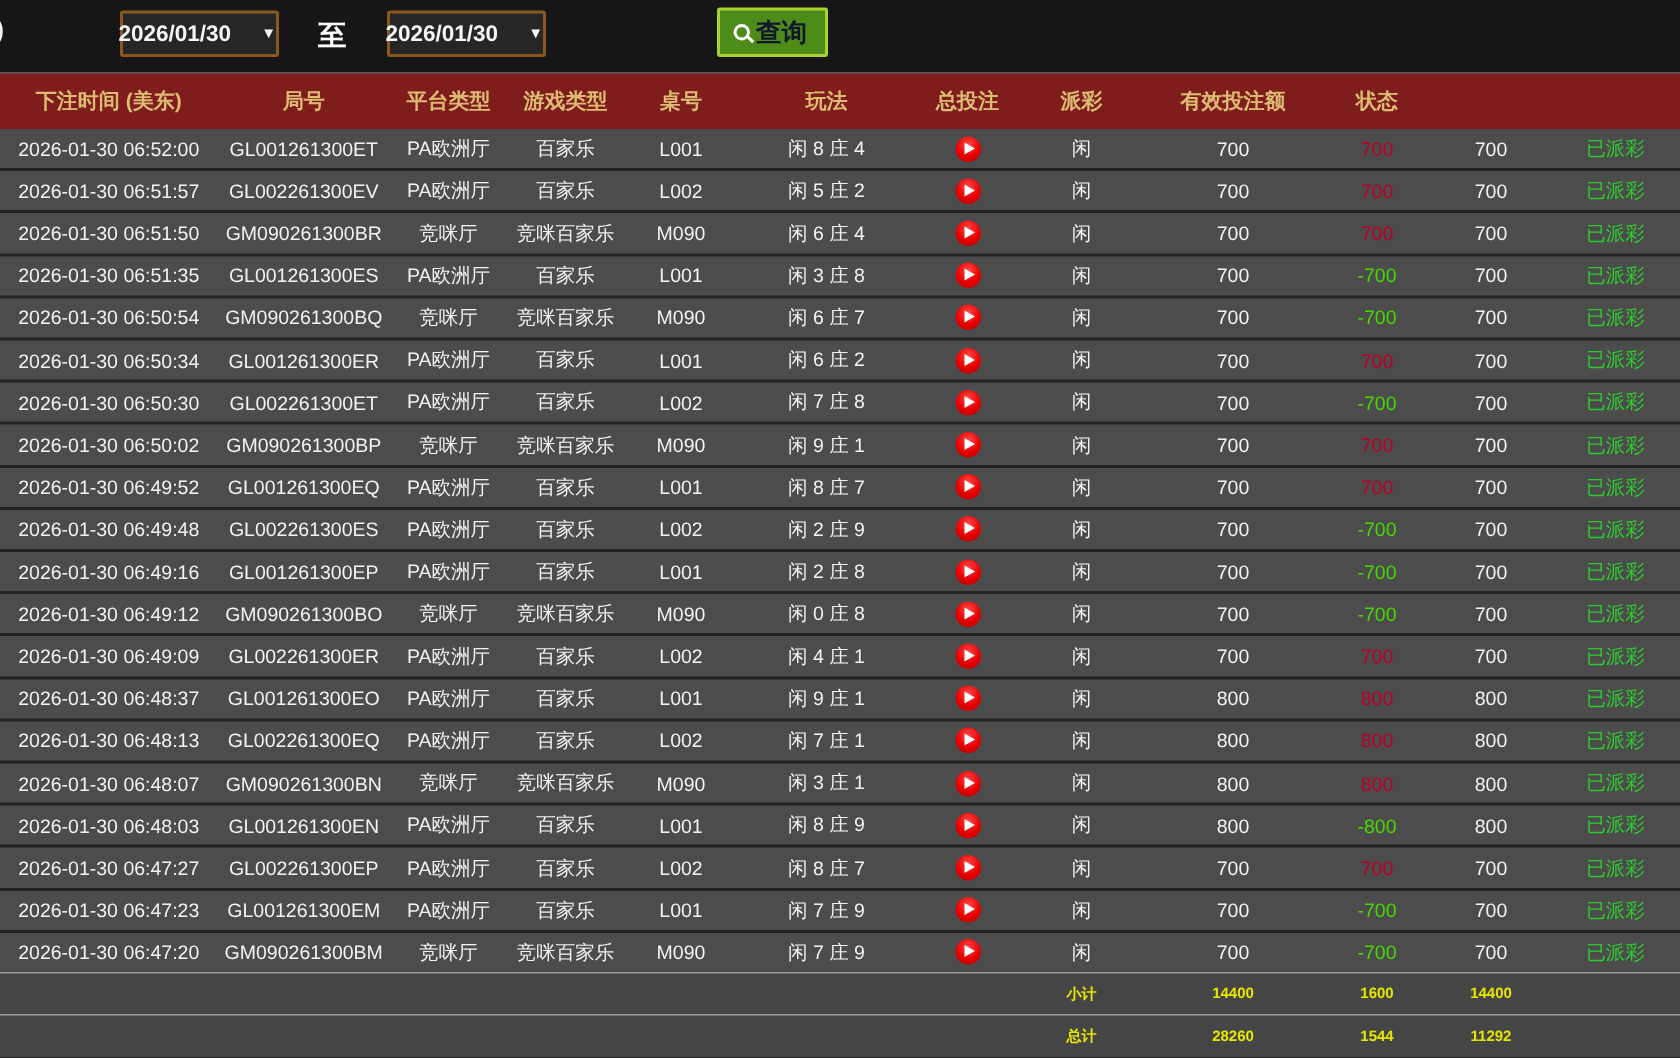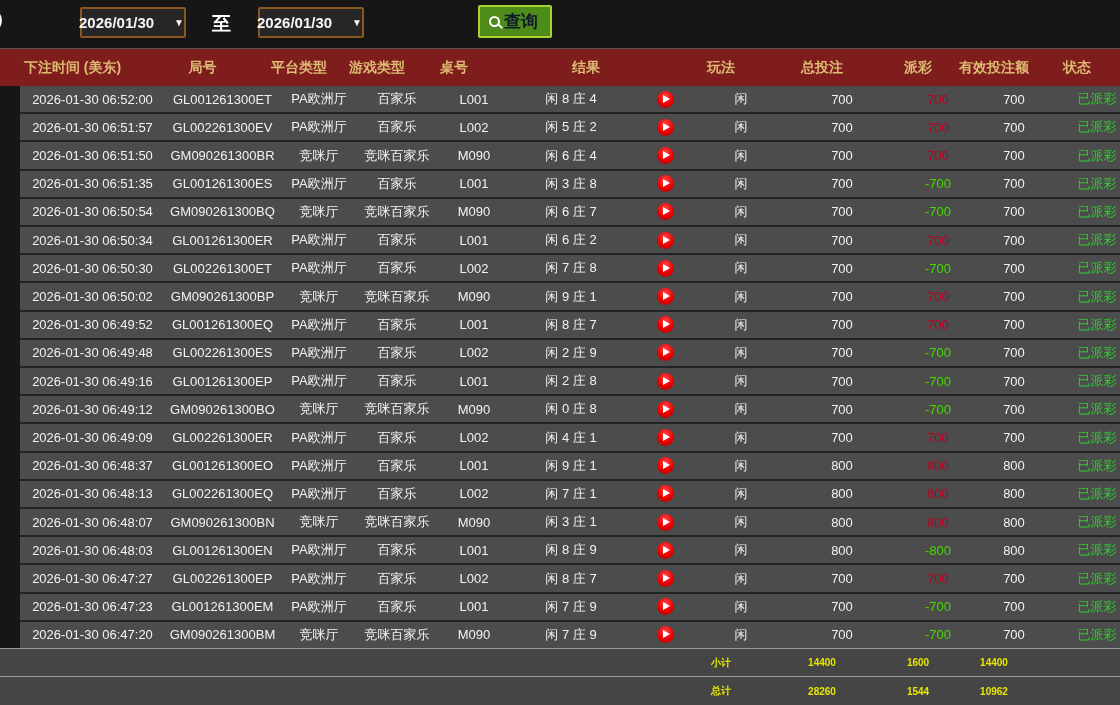--- a/index.html
+++ b/index.html
@@ -73,21 +73,21 @@
     border-top:1px solid #585858;
   }
   .th {
     color:var(--header_text);
     font-size:14px; font-weight:bold;
     text-align:center;
     white-space:nowrap;
   }
   .th-result { grid-column:span 2; }
 
-  .tbody { height:562px; display:flex; flex-direction:column;padding-left:20px; }
+  .tbody { height:562px; display:flex; flex-direction:column; }
   .tr {
     flex:1 1 0;
     background:#4c4c4c;
     border-bottom:2px solid #232323;
   }
   .tr:last-child { border-bottom:none; }
   .td {
     font-size:13px; color:#f2f2f2;
     text-align:center; white-space:nowrap;
   }
@@ -147,21 +147,20 @@
     <span>查询</span>
   </button>
 </div>
 
 <div class="grid-row thead">
   <div class="th">下注时间 (美东)</div>
   <div class="th">局号</div>
   <div class="th">平台类型</div>
   <div class="th">游戏类型</div>
   <div class="th">桌号</div>
-  <div class="th th-result">结果</div>
   <div class="th">玩法</div>
   <div class="th">总投注</div>
   <div class="th">派彩</div>
   <div class="th">有效投注额</div>
   <div class="th">状态</div>
 </div>
 
 <div class="tbody">
   <div class="grid-row tr">
     <div class="td">2026-01-30 06:52:00</div>
@@ -511,15 +510,15 @@
   <div class="sum-val">1600</div>
   <div class="sum-val">14400</div>
   <div></div>
 </div>
 
 <div class="grid-row summary total-row">
   <div class="sum-spacer"></div>
   <div class="sum-label">总计</div>
   <div class="sum-val">28260</div>
   <div class="sum-val">1544</div>
-  <div class="sum-val">10962</div>
+  <div class="sum-val">11292</div>
   <div></div>
 </div>
 
 </body></html>

